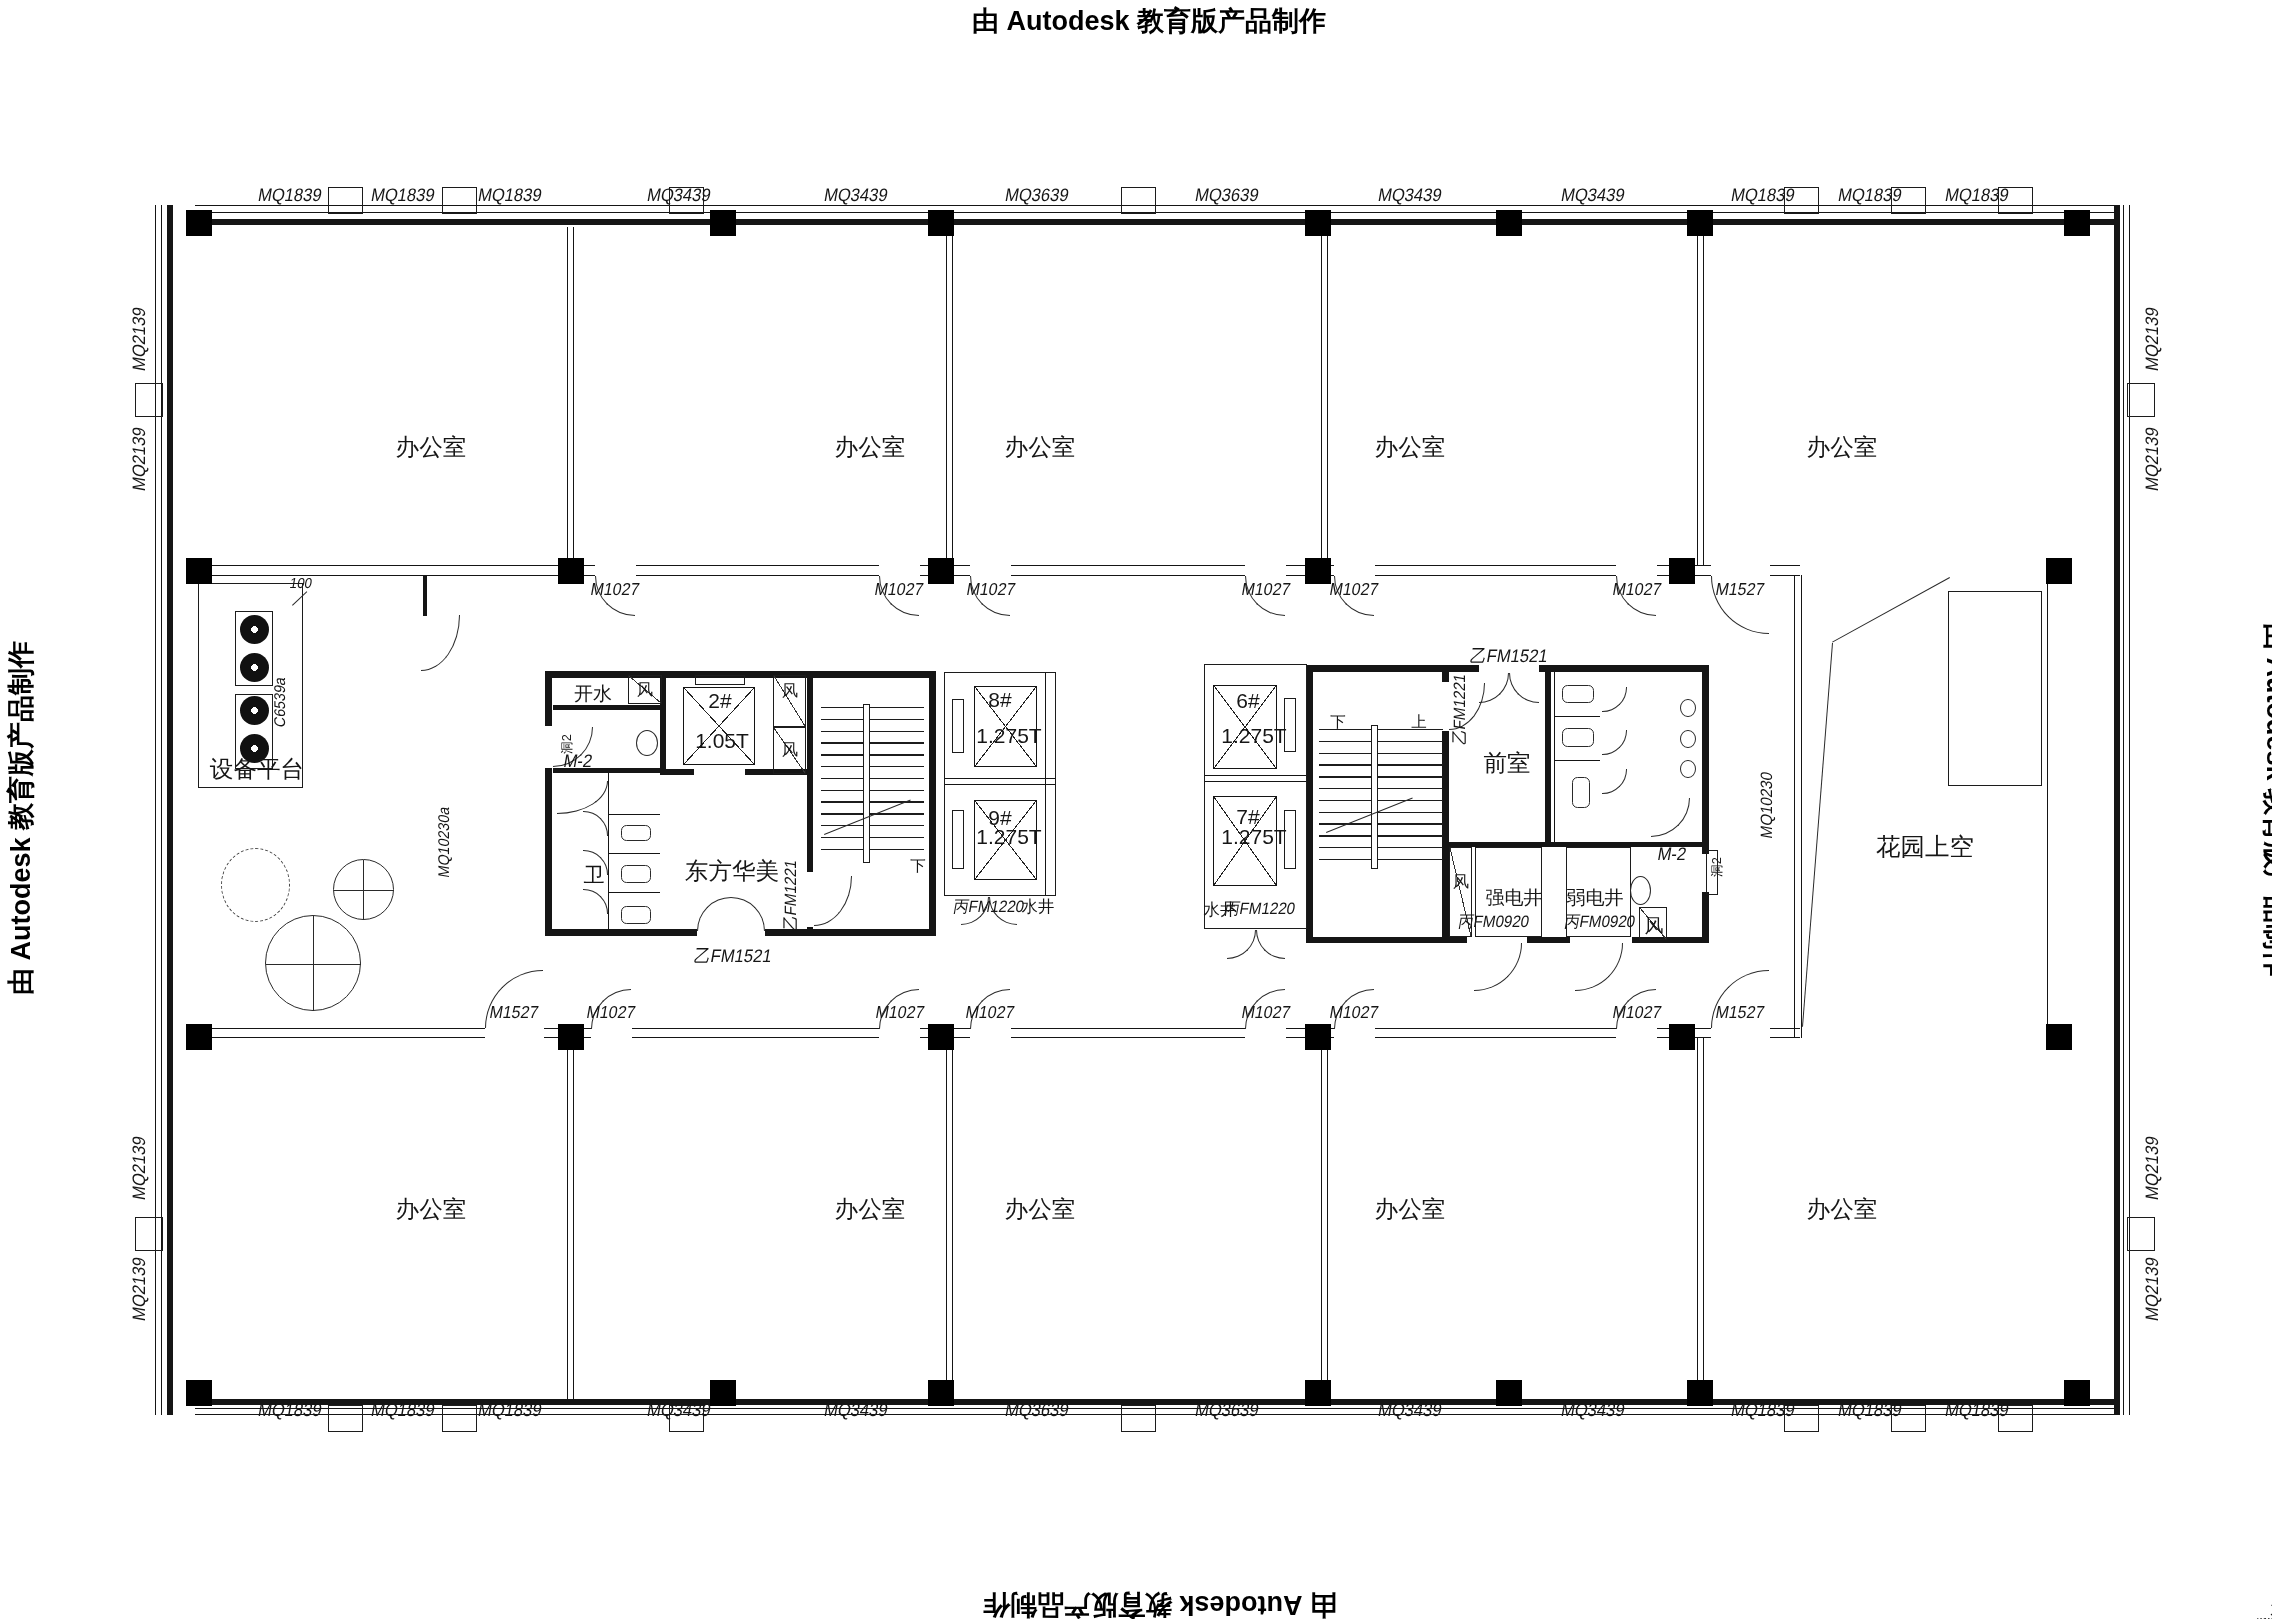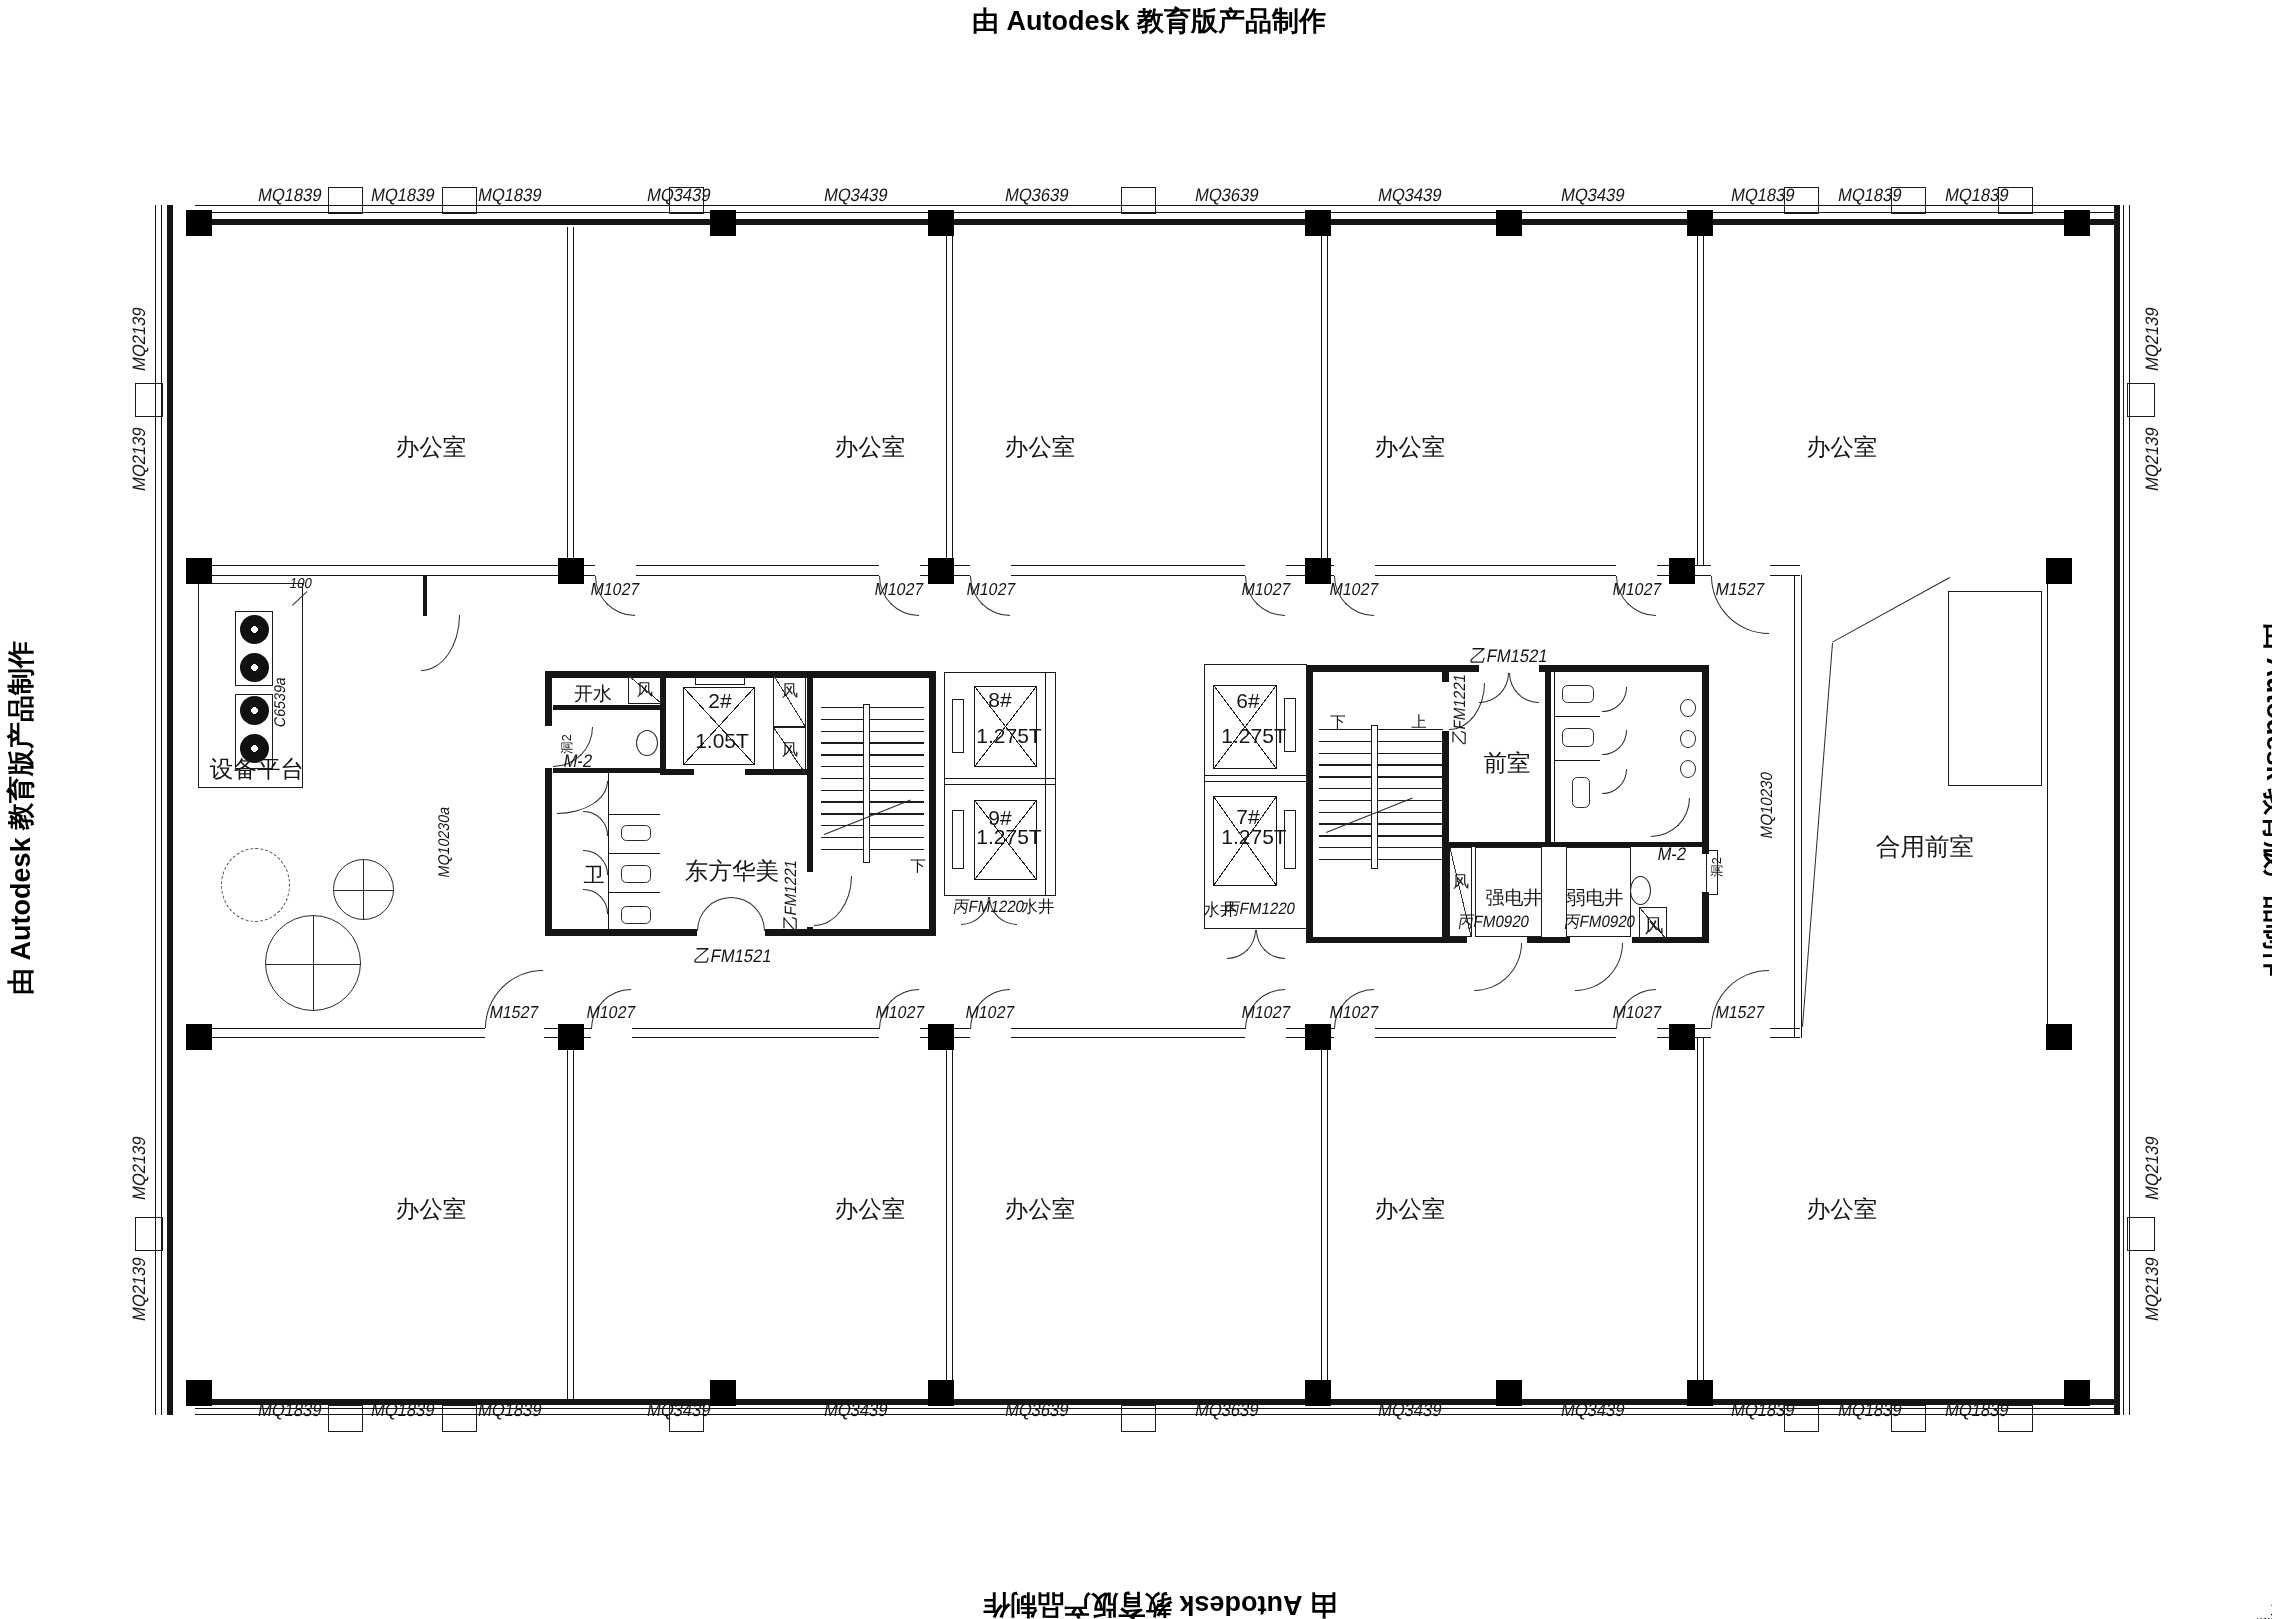--- a/index.html
+++ b/index.html
@@ -319,21 +319,21 @@
       <div class="lbl" style="left: 870px; top: 448px; font-size: 23.6px; transform: translate(-50%, -50%);">办公室</div>
       <div class="lbl" style="left: 1040px; top: 448px; font-size: 23.6px; transform: translate(-50%, -50%);">办公室</div>
       <div class="lbl" style="left: 1410px; top: 448px; font-size: 23.6px; transform: translate(-50%, -50%);">办公室</div>
       <div class="lbl" style="left: 1842px; top: 448px; font-size: 23.6px; transform: translate(-50%, -50%);">办公室</div>
       <div class="lbl" style="left: 431px; top: 1210px; font-size: 23.6px; transform: translate(-50%, -50%);">办公室</div>
       <div class="lbl" style="left: 870px; top: 1210px; font-size: 23.6px; transform: translate(-50%, -50%);">办公室</div>
       <div class="lbl" style="left: 1040px; top: 1210px; font-size: 23.6px; transform: translate(-50%, -50%);">办公室</div>
       <div class="lbl" style="left: 1410px; top: 1210px; font-size: 23.6px; transform: translate(-50%, -50%);">办公室</div>
       <div class="lbl" style="left: 1842px; top: 1210px; font-size: 23.6px; transform: translate(-50%, -50%);">办公室</div>
       <div class="lbl" style="left: 257px; top: 770px; font-size: 23.6px; transform: translate(-50%, -50%);">设备平台</div>
-      <div class="lbl" style="left: 1925px; top: 847px; font-size: 24.5px; transform: translate(-50%, -50%);">合用前室</div>
+      <div class="lbl" style="left: 1925px; top: 847px; font-size: 24.5px; transform: translate(-50%, -50%);">花园上空</div>
       <div class="lbl" style="left: 593px; top: 693px; font-size: 19px; transform: translate(-50%, -50%);">开水</div>
       <div class="lbl" style="left: 645px; top: 689px; font-size: 16.4px; transform: translate(-50%, -50%);">风</div>
       <div class="lbl" style="left: 720px; top: 700px; font-size: 21px; transform: translate(-50%, -50%);">2#</div>
       <div class="lbl" style="left: 722px; top: 740px; font-size: 21px; transform: translate(-50%, -50%);">1.05T</div>
       <div class="lbl" style="left: 790px; top: 690px; font-size: 16.4px; transform: translate(-50%, -50%);">风</div>
       <div class="lbl" style="left: 790px; top: 749px; font-size: 16.4px; transform: translate(-50%, -50%);">风</div>
       <div class="lbl" style="left: 567px; top: 744px; font-size: 12.7px; transform: translate(-50%, -50%) rotate(-90deg);">洞2</div>
       <div class="lbl" style="left: 578px; top: 761px; font-size: 18px; transform: translate(-50%, -50%) skewX(-10deg) scaleX(0.92);">M-2</div>
       <div class="lbl" style="left: 594px; top: 874px; font-size: 21px; transform: translate(-50%, -50%);">卫</div>
       <div class="lbl" style="left: 732px; top: 872px; font-size: 23.6px; transform: translate(-50%, -50%);">东方华美</div>

